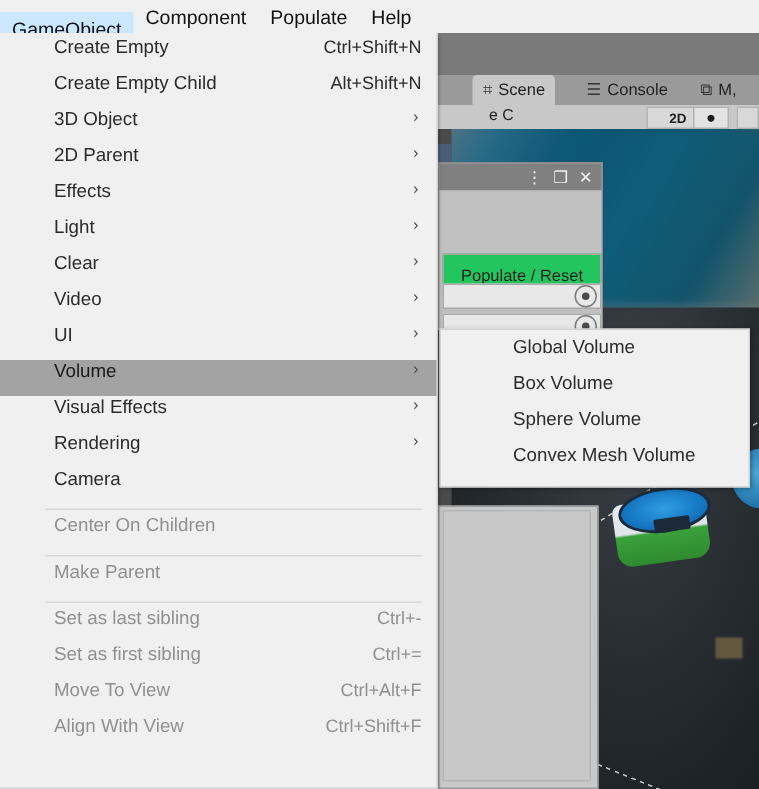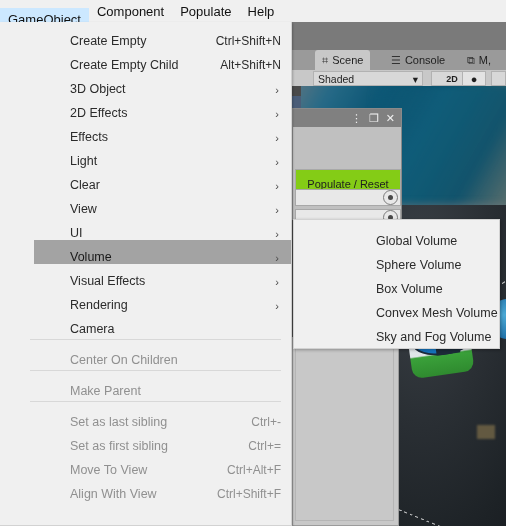--- a/index.html
+++ b/index.html
@@ -277,21 +277,21 @@
   }
   .float-win .body {
     position: relative;
     height: calc(100% - 18px);
     background: #c0c0c0;
   }
   .fw-btn {
     position: absolute;
     left: 2px; top: 42px;
     width: 106px; height: 30px;
-    background: #84cc16;
+    background: #22c55e;
     border: 1px solid #a8a8a8;
     box-sizing: border-box;
     display: flex; align-items: center; justify-content: center;
     font-size: 11px; color: #1f1f1f;
     white-space: nowrap;
   }
   .fw-field {
     position: absolute;
     left: 2px;
     width: 106px; height: 17px;
@@ -368,26 +368,25 @@
     box-sizing: border-box;
     padding: 2px 0 0 0;
     font-size: 12.5px;
     color: #2b2b2b;
     box-shadow: 1px 1px 2px rgba(0,0,0,0.22);
   }
   .mi {
     position: relative;
     height: 24px;
     display: flex;
-    align-items: flex-end;
+    align-items: flex-start;
     padding-left: 36px;
     padding-right: 10px;
     white-space: nowrap;
     box-sizing: border-box;
-    margin-left: 34px;
   }
   .mi.disabled { color: #909090; }
   .mi.highlight { background: #a3a3a3; color: #1a1a1a; }
   .mi .label { flex: 0 0 auto; }
   .mi .accel {
     margin-left: auto;
     color: #2b2b2b;
     font-size: 12px;
   }
   .mi.disabled .accel { color: #909090; }
@@ -465,24 +464,20 @@
       <span class="tabicon">☰</span>
       <span>Console</span>
     </div>
     <div class="tab tab-more">
       <span class="tabicon">⧉</span>
       <span>M,</span>
     </div>
 
     <div class="sv-toolbar"></div>
     <div class="sv-left-text">e C</div>
-    <div class="sv-shaded">
-      <span>Shaded</span>
-      <span>▾</span>
-    </div>
     <div class="sv-2d">2D</div>
     <div class="sv-light">
       <span>●</span>
     </div>
     <div class="sv-extra"></div>
 
     <div class="proj-panel">
       <div class="proj-panel-inner"></div>
     </div>
 
@@ -518,37 +513,37 @@
       </div>
       <div class="mi">
         <span class="label">Create Empty Child</span>
         <span class="accel">Alt+Shift+N</span>
       </div>
       <div class="mi">
         <span class="label">3D Object</span>
         <span class="arrow">›</span>
       </div>
       <div class="mi">
-        <span class="label">2D Effects</span>
+        <span class="label">2D Parent</span>
         <span class="arrow">›</span>
       </div>
       <div class="mi">
         <span class="label">Effects</span>
         <span class="arrow">›</span>
       </div>
       <div class="mi">
         <span class="label">Light</span>
         <span class="arrow">›</span>
       </div>
       <div class="mi">
         <span class="label">Clear</span>
         <span class="arrow">›</span>
       </div>
       <div class="mi">
-        <span class="label">View</span>
+        <span class="label">Video</span>
         <span class="arrow">›</span>
       </div>
       <div class="mi">
         <span class="label">UI</span>
         <span class="arrow">›</span>
       </div>
       <div class="mi highlight">
         <span class="label">Volume</span>
         <span class="arrow">›</span>
       </div>
@@ -589,26 +584,23 @@
         <span class="accel">Ctrl+Shift+F</span>
       </div>
       <div class="mi disabled"></div>
     </div>
 
   <div class="submenu" id="volume-submenu">
       <div class="mi">
         <span class="label">Global Volume</span>
       </div>
       <div class="mi">
+        <span class="label">Box Volume</span>
+      </div>
+      <div class="mi">
         <span class="label">Sphere Volume</span>
       </div>
       <div class="mi">
-        <span class="label">Box Volume</span>
-      </div>
-      <div class="mi">
         <span class="label">Convex Mesh Volume</span>
       </div>
-      <div class="mi">
-        <span class="label">Sky and Fog Volume</span>
-      </div>
     </div>
 
 </div>
 
 </body></html>

